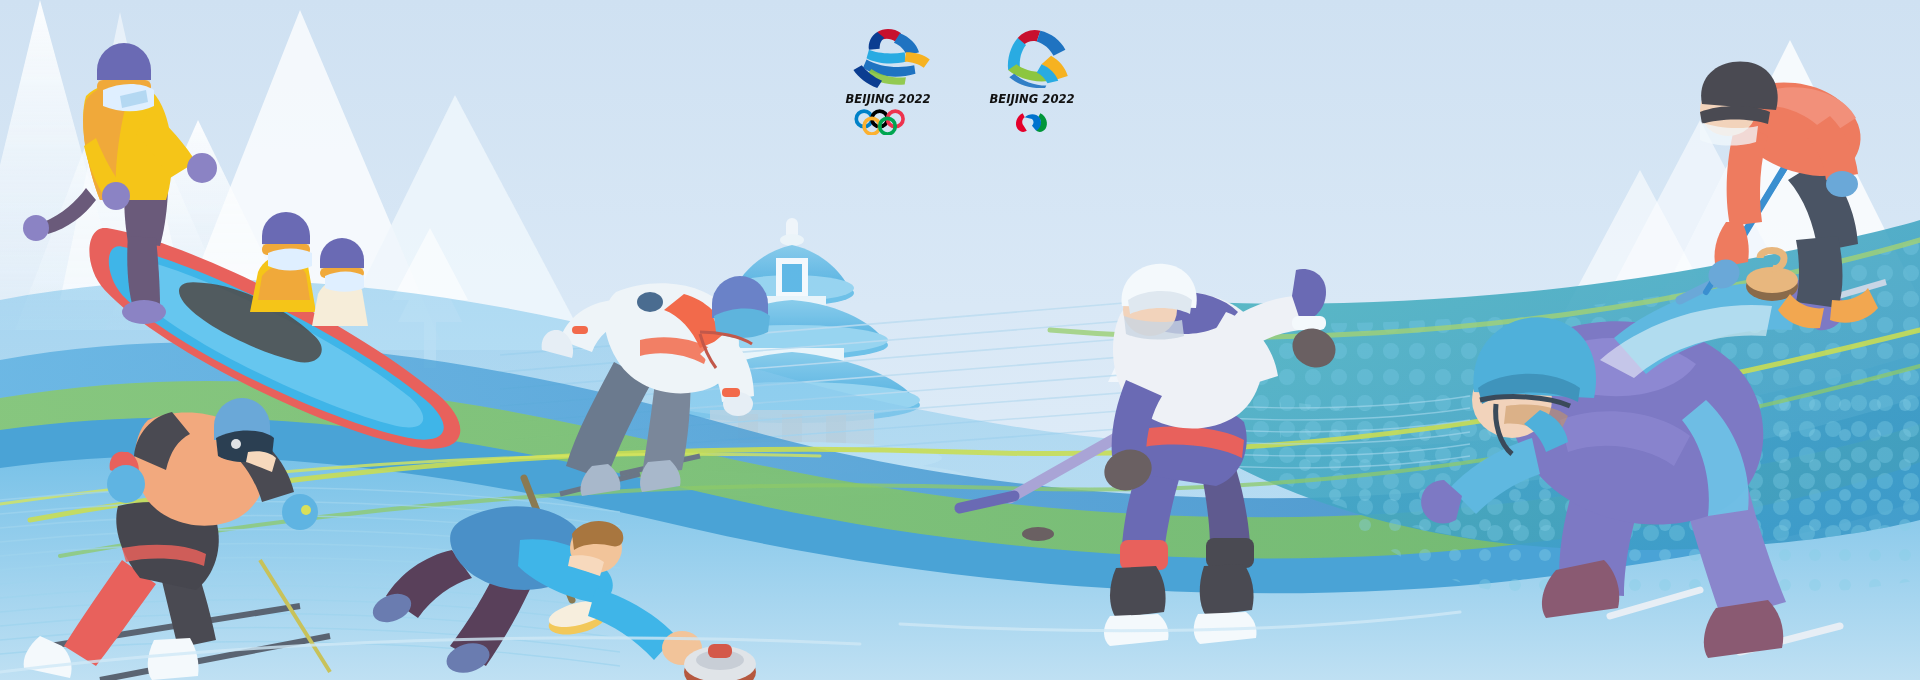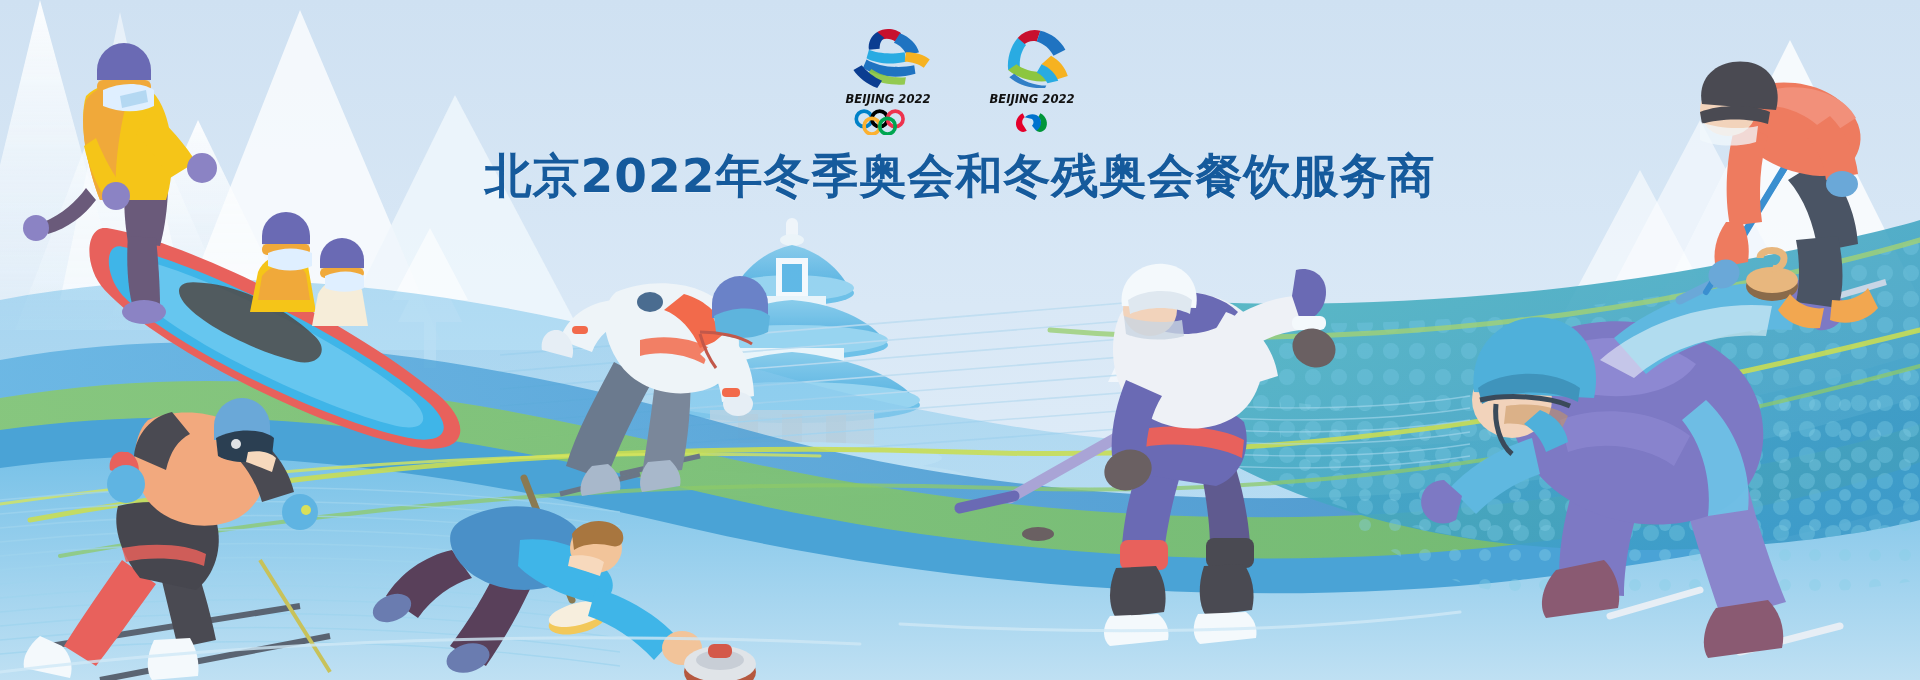--- a/index.html
+++ b/index.html
@@ -456,16 +456,15 @@
         </svg>
         <svg class="logo-sym" viewBox="0 0 160 50">
           <path d="M62 8 C 50 14 46 28 52 38 C 56 44 64 46 70 42 L 64 32 C 60 28 60 20 66 16 Z" fill="#e4002b"></path>
           <path d="M96 8 C 108 14 112 28 106 38 C 102 44 94 46 88 42 L 94 32 C 98 28 98 20 92 16 Z" fill="#009639"></path>
           <path d="M66 16 C 74 8 88 8 94 16 C 100 24 98 36 88 42 L 80 32 C 84 28 84 22 80 19 Z" fill="#0072ce"></path>
         </svg>
       </div>
 
     </div>
 
-    <div id="title">北京2022年冬季奥会和冬残奥会餐饮服务商</div>
   </div>
 
 </div>
 
 </body></html>

